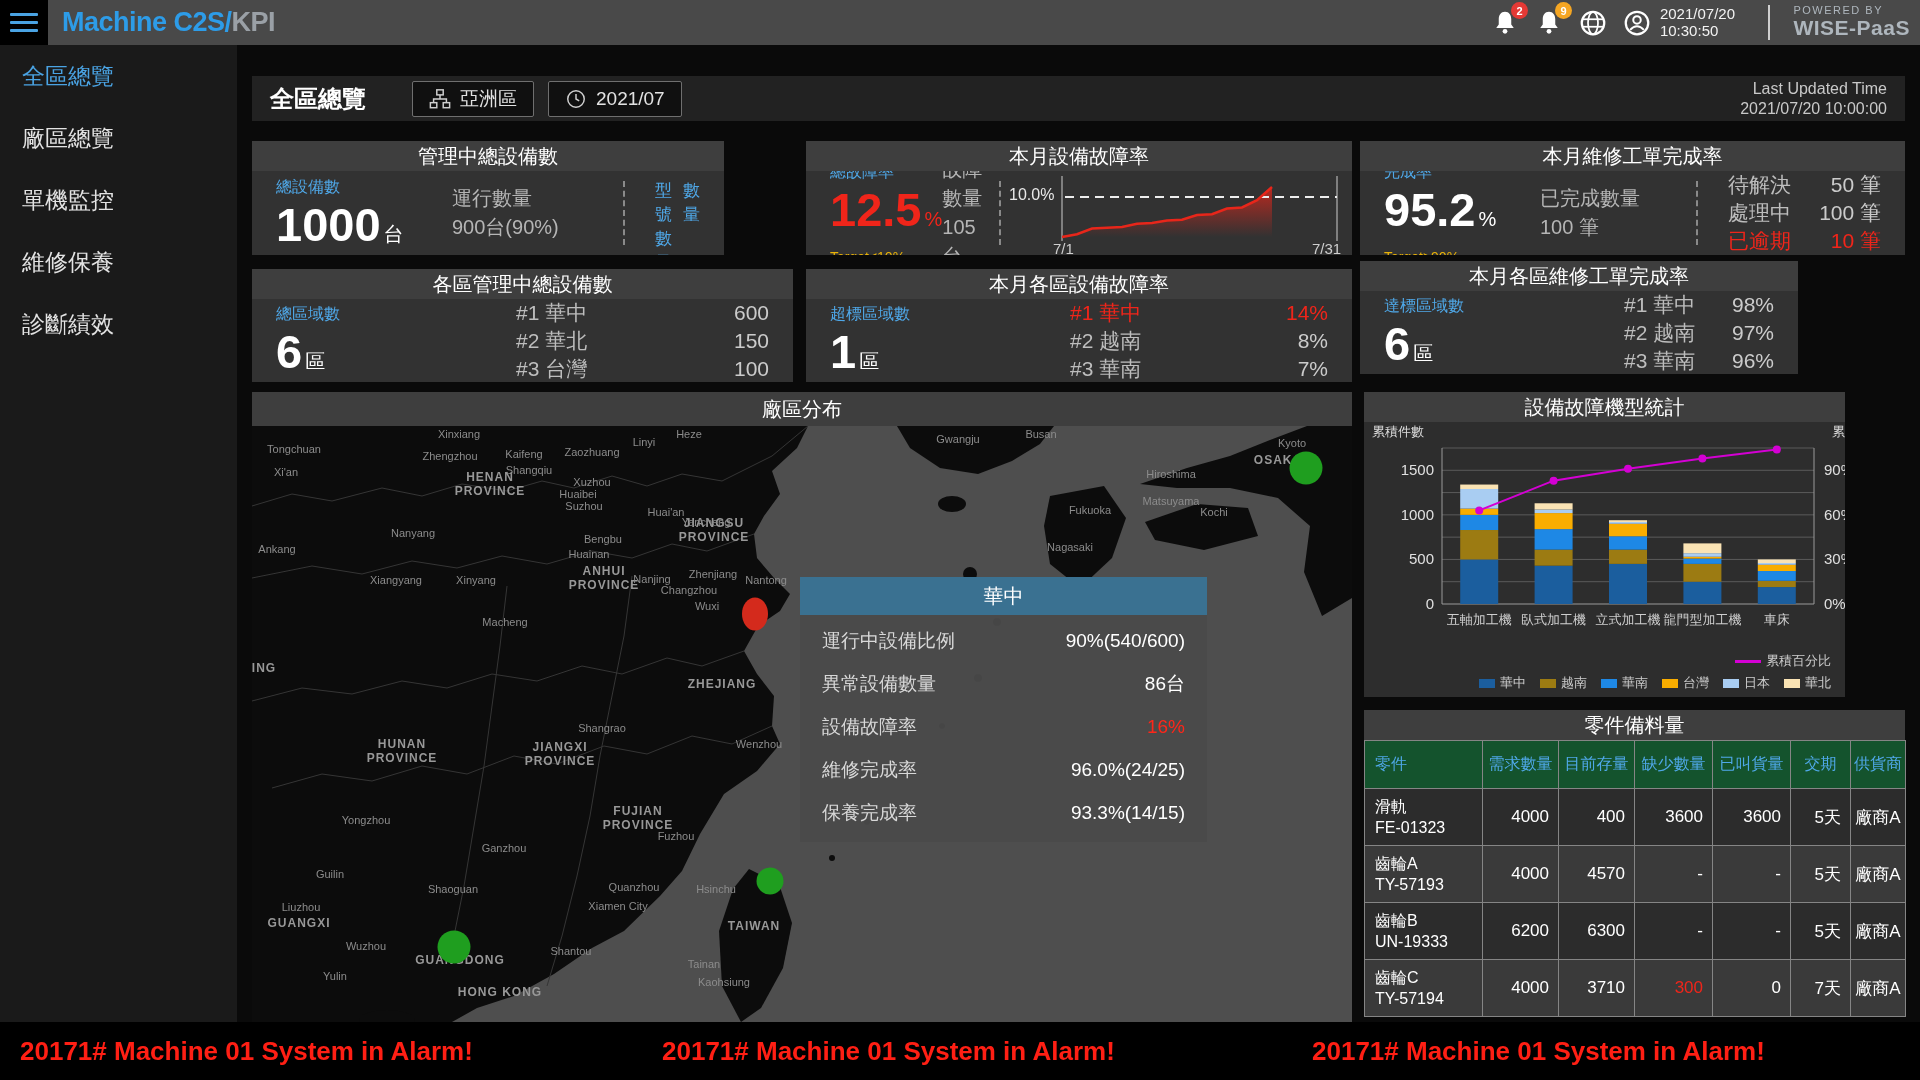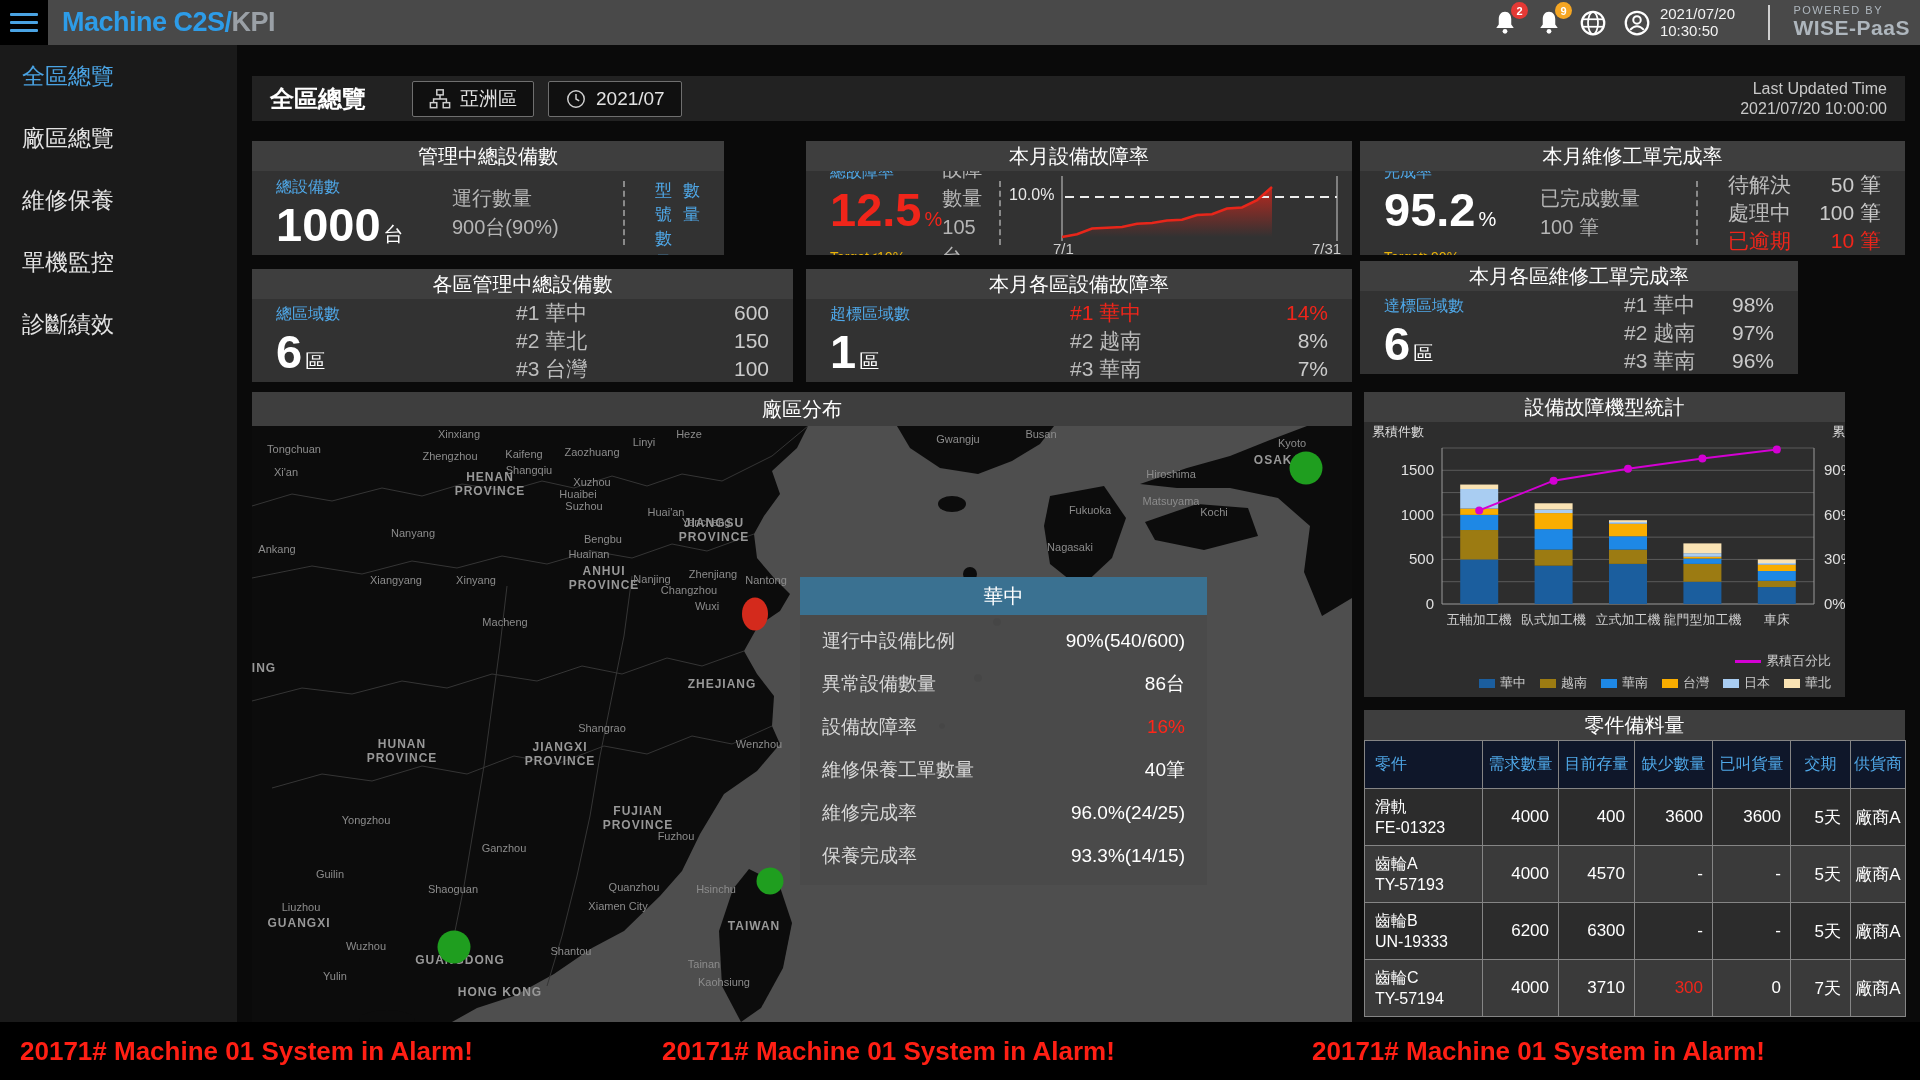--- a/index.html
+++ b/index.html
@@ -160,22 +160,22 @@
     <div id="tb-divider"></div>
     <div id="tb-powered">
       <div class="p1">POWERED BY</div>
       <div class="p2">WISE-PaaS</div>
     </div>
   </div>
 
   <div id="sidebar">
       <div class="side-item active">全區總覽</div>
       <div class="side-item">廠區總覽</div>
+      <div class="side-item">單機監控</div>
       <div class="side-item">維修保養</div>
-      <div class="side-item">單機監控</div>
       <div class="side-item">診斷績效</div>
     </div>
 
   <div id="main">
 
     <div id="page-header">
       <span id="page-title">全區總覽</span>
       <div class="hd-btn">
         <svg width="22" height="22" viewBox="0 0 24 24">
           <rect x="8.5" y="2" width="7" height="5.5" fill="none" stroke="#cfcfcf" stroke-width="1.6"></rect>
@@ -493,24 +493,20 @@
               </div>
               <div class="trow">
                 <span class="tl">異常設備數量</span>
                 <span class="tv">86台</span>
               </div>
               <div class="trow">
                 <span class="tl">設備故障率</span>
                 <span class="tv red">16%</span>
               </div>
               <div class="trow">
-                <span class="tl">維修保養工單數量</span>
-                <span class="tv">40筆</span>
-              </div>
-              <div class="trow">
                 <span class="tl">維修完成率</span>
                 <span class="tv">96.0%(24/25)</span>
               </div>
               <div class="trow">
                 <span class="tl">保養完成率</span>
                 <span class="tv">93.3%(14/15)</span>
               </div>
             </div>
         </div>
       </div>
@@ -612,21 +608,21 @@
             <div class="lg-entry">
               <span class="lg-sq" style="background:#fae3b4"></span>
               <span>華北</span>
             </div>
           </div>
       </div>
     </div>
 
     <div class="card" style="left:1127px; top:665px; width:541px; height:306px">
       <div class="card-title">零件備料量</div>
-      <div style="background:#0f172a">
+      <div style="background:#14532d">
         <table id="parts-table">
           <colgroup>
               <col style="width:118px">
               <col style="width:76px">
               <col style="width:76px">
               <col style="width:78px">
               <col style="width:78px">
               <col style="width:60px">
               <col style="width:55px">
             </colgroup>

